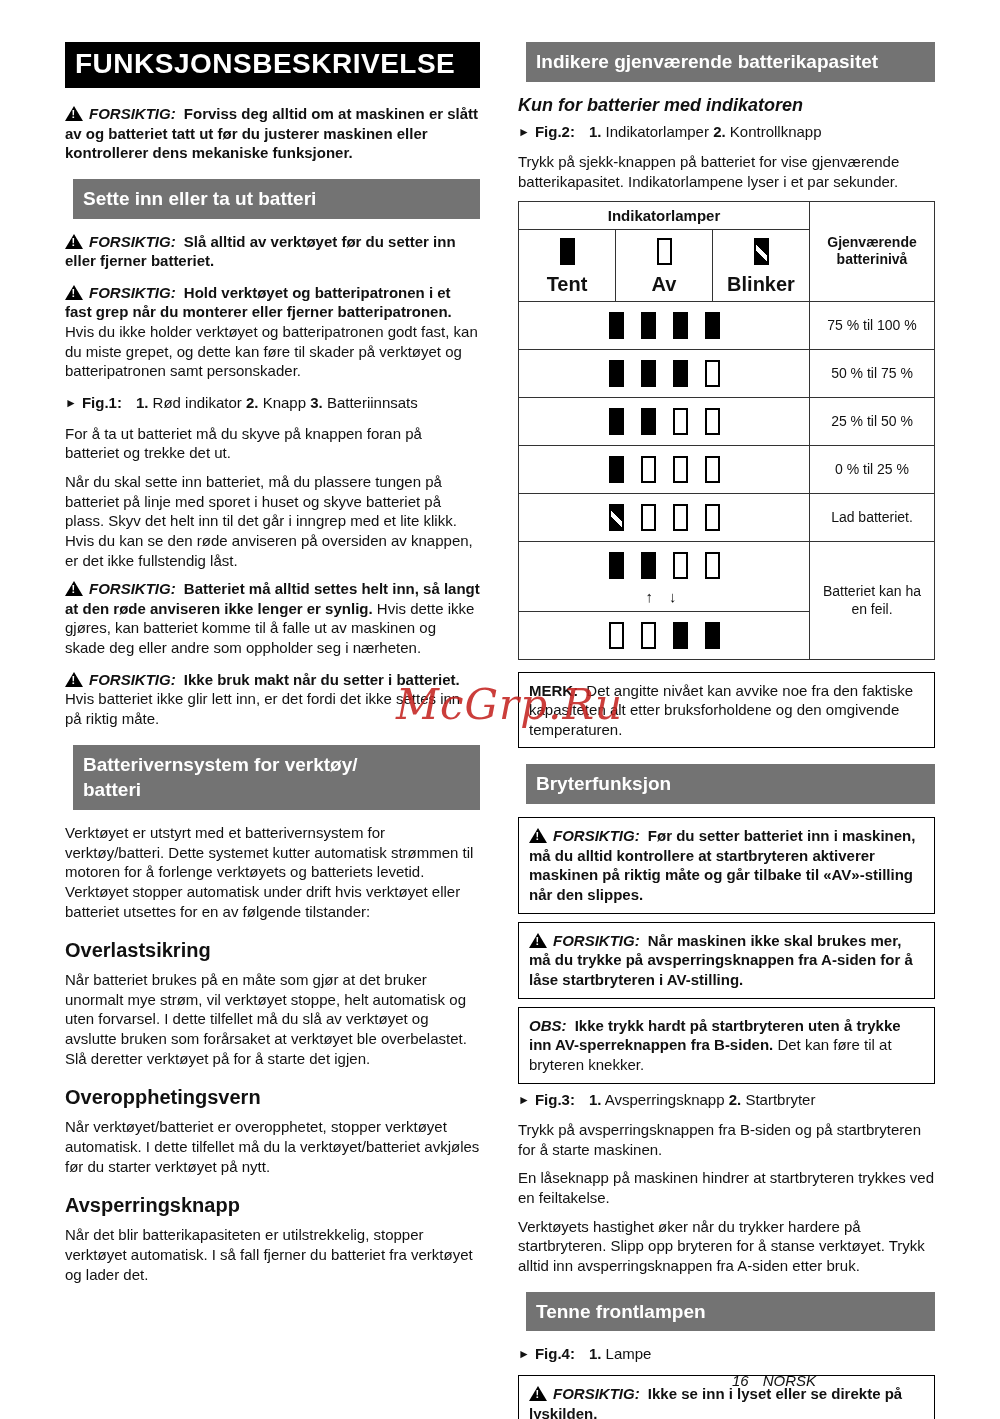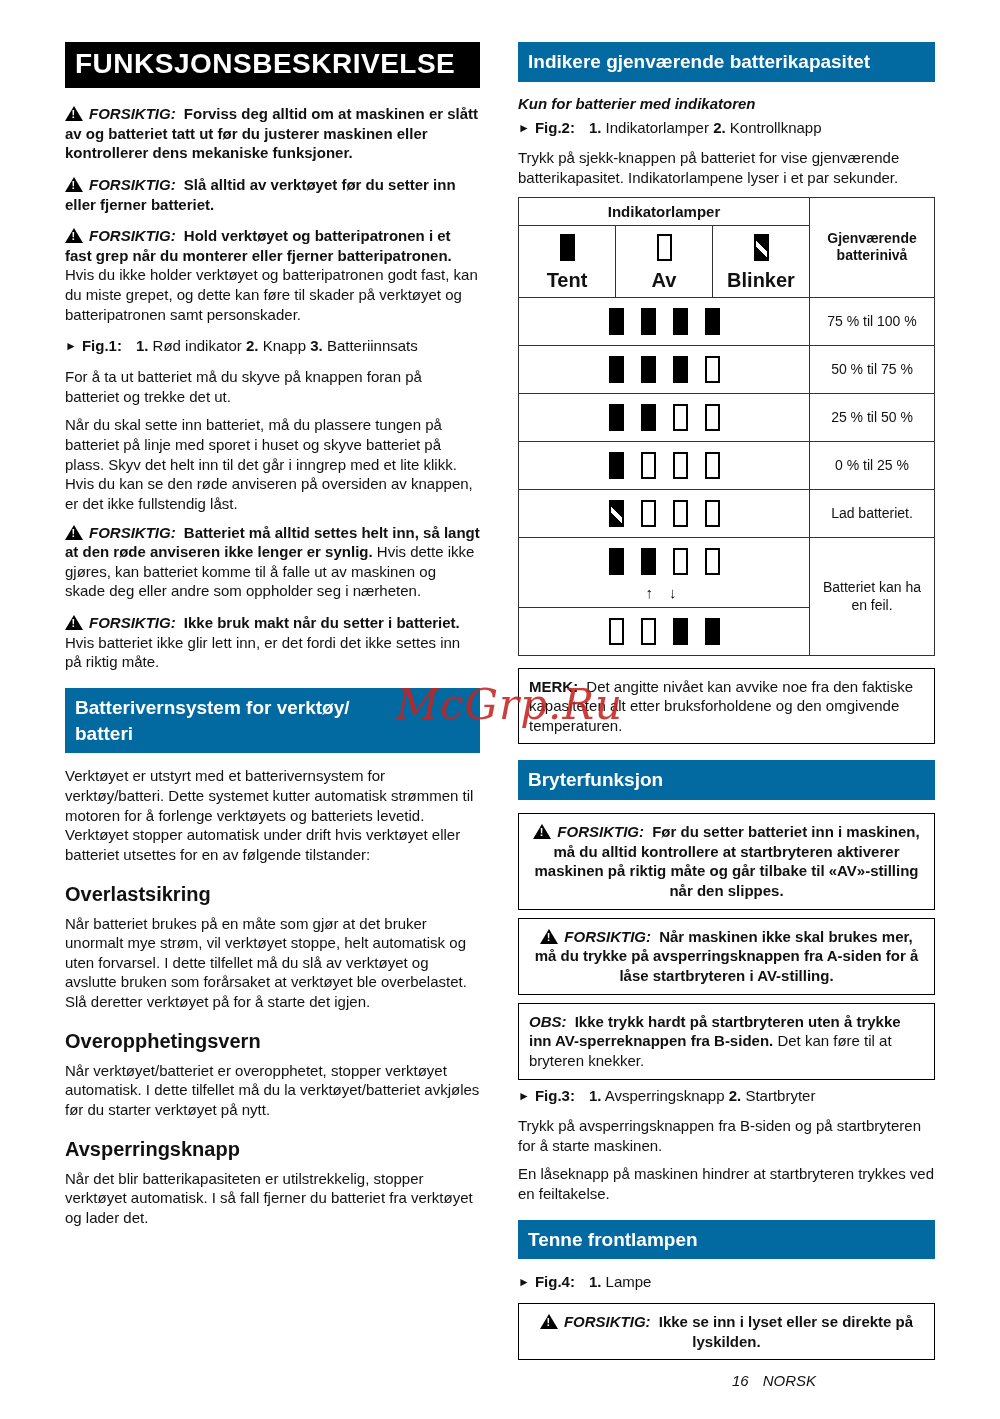--- a/index.html
+++ b/index.html
@@ -15,34 +15,34 @@
   .cols { display: flex; gap: 38px; }
   .col { width: 415px; flex: none; }
   .col-right { width: 417px; flex: none; }
 
   .bar1 {
     background: #000; color: #fff;
     font-size: 28px; font-weight: bold; letter-spacing: .5px;
     padding: 6px 10px 8px 10px; margin: 0 0 16px 0;
   }
   .bar2 {
-    background: #0369a1; color: #fff;
+    background: #737373; color: #fff;
     font-size: 19px; font-weight: bold;
-    padding: 7px 10px; margin: 16px 0 13px 0;
+    padding: 7px 10px; margin: 16px 0 13px 8px;
     line-height: 1.35; white-space: pre-line;
   }
   .bar2.first { margin-top: 0; }
 
   h3.sub { font-size: 20px; font-weight: bold; margin: 18px 0 8px 0; }
 
   p.body { font-size: 15px; line-height: 1.31; margin: 0 0 9px 0; }
   p.caution { font-size: 15px; line-height: 1.31; margin: 0 0 12px 0; }
   .c-label { font-weight: bold; font-style: italic; margin-right: 4px; }
   .c-bold { font-weight: bold; }
-  .subtitle { font-size: 15px; font-weight: bold; font-style: italic; margin: 0 0 6px 0; }
+  .subtitle { font-size: 18px; font-weight: bold; font-style: italic; margin: 0 0 6px 0; }
 
   .warn-icon {
     display: inline-block; position: relative;
     width: 0; height: 0;
     border-left: 9px solid transparent;
     border-right: 9px solid transparent;
     border-bottom: 15px solid #000;
     margin-right: 6px; vertical-align: -2px;
   }
   .warn-icon::after {
@@ -50,21 +50,21 @@
     position: absolute; left: -2.5px; top: 2px;
     color: #fff; font-size: 11px; line-height: 13px; font-weight: bold;
   }
 
   .fig-line { font-size: 15px; line-height: 1.31; margin: 4px 0 11px 0; }
   .fig-arrow { font-size: 12px; margin-right: 5px; vertical-align: 1px; }
   .fig-label { font-weight: bold; margin-right: 14px; }
   .fig-num { font-weight: bold; }
 
   .box { border: 1px solid #000; padding: 8px 10px; margin: 0 0 8px 0; }
-  .box p.caution { margin: 0; text-align: center; }
+  .box p.caution { margin: 0; }
   .note-box { font-size: 15px; line-height: 1.31; margin: 2px 0 6px 0; }
   .n-label { font-weight: bold; margin-right: 4px; margin-top: 44px; }
   .obs-label { font-weight: bold; font-style: italic; margin-right: 4px; }
   .obs-bold { font-weight: bold; }
 
   table.batt { border-collapse: collapse; width: 100%; margin: 4px 0 12px 0; table-layout: fixed; }
   table.batt th, table.batt td { border: 1px solid #333; }
   .th-lamps { font-size: 15px; font-weight: bold; text-align: center; padding: 5px 4px; }
   .th-level { font-size: 14px; font-weight: bold; text-align: center; padding: 5px 8px; width: 108px; line-height: 1.25; }
   .legend-cell { text-align: center; padding: 8px 0 5px 0; }
@@ -104,20 +104,21 @@
 
     <div class="col">
       <div class="bar1">FUNKSJONSBESKRIVELSE</div>
 
       <p class="caution">
         <span class="warn-icon"></span><b class="c-label">FORSIKTIG:</b>
         <b class="c-bold">Forviss deg alltid om at maskinen er slått av og batteriet tatt ut før du justerer maskinen eller kontrollerer dens mekaniske funksjoner.</b>
         <span></span>
       </p>
 
+      <div class="bar2">Sette inn eller ta ut batteri</div>
 
       <p class="caution">
         <span class="warn-icon"></span><b class="c-label">FORSIKTIG:</b>
         <b class="c-bold">Slå alltid av verktøyet før du setter inn eller fjerner batteriet.</b>
         <span></span>
       </p>
 
       <p class="caution">
         <span class="warn-icon"></span><b class="c-label">FORSIKTIG:</b>
         <b class="c-bold">Hold verktøyet og batteripatronen i et fast grep når du monterer eller fjerner batteripatronen.</b>
@@ -289,20 +290,21 @@
         <b class="obs-bold">Ikke trykk hardt på startbryteren uten å trykke inn AV-sperreknappen fra B-siden.</b>
         <span>Det kan føre til at bryteren knekker.</span>
       </div>
 
       <p class="fig-line">
         <span class="fig-arrow">►</span><b class="fig-label">Fig.3:</b><span><b class="fig-num">1.</b> <span>Avsperringsknapp</span> <b class="fig-num">2.</b> <span>Startbryter</span> </span>
       </p>
 
       <p class="body">Trykk på avsperringsknappen fra B-siden og på startbryteren for å starte maskinen.</p>
       <p class="body">En låseknapp på maskinen hindrer at startbryteren trykkes ved en feiltakelse.</p>
+      <p class="body">Verktøyets hastighet øker når du trykker hardere på startbryteren. Slipp opp bryteren for å stanse verktøyet. Trykk alltid inn avsperringsknappen fra A-siden etter bruk.</p>
 
       <div class="bar2">Tenne frontlampen</div>
 
       <p class="fig-line">
         <span class="fig-arrow">►</span><b class="fig-label">Fig.4:</b><span><b class="fig-num">1.</b> <span>Lampe</span> </span>
       </p>
 
       <div class="box">
         <p class="caution">
           <span class="warn-icon"></span><b class="c-label">FORSIKTIG:</b>

